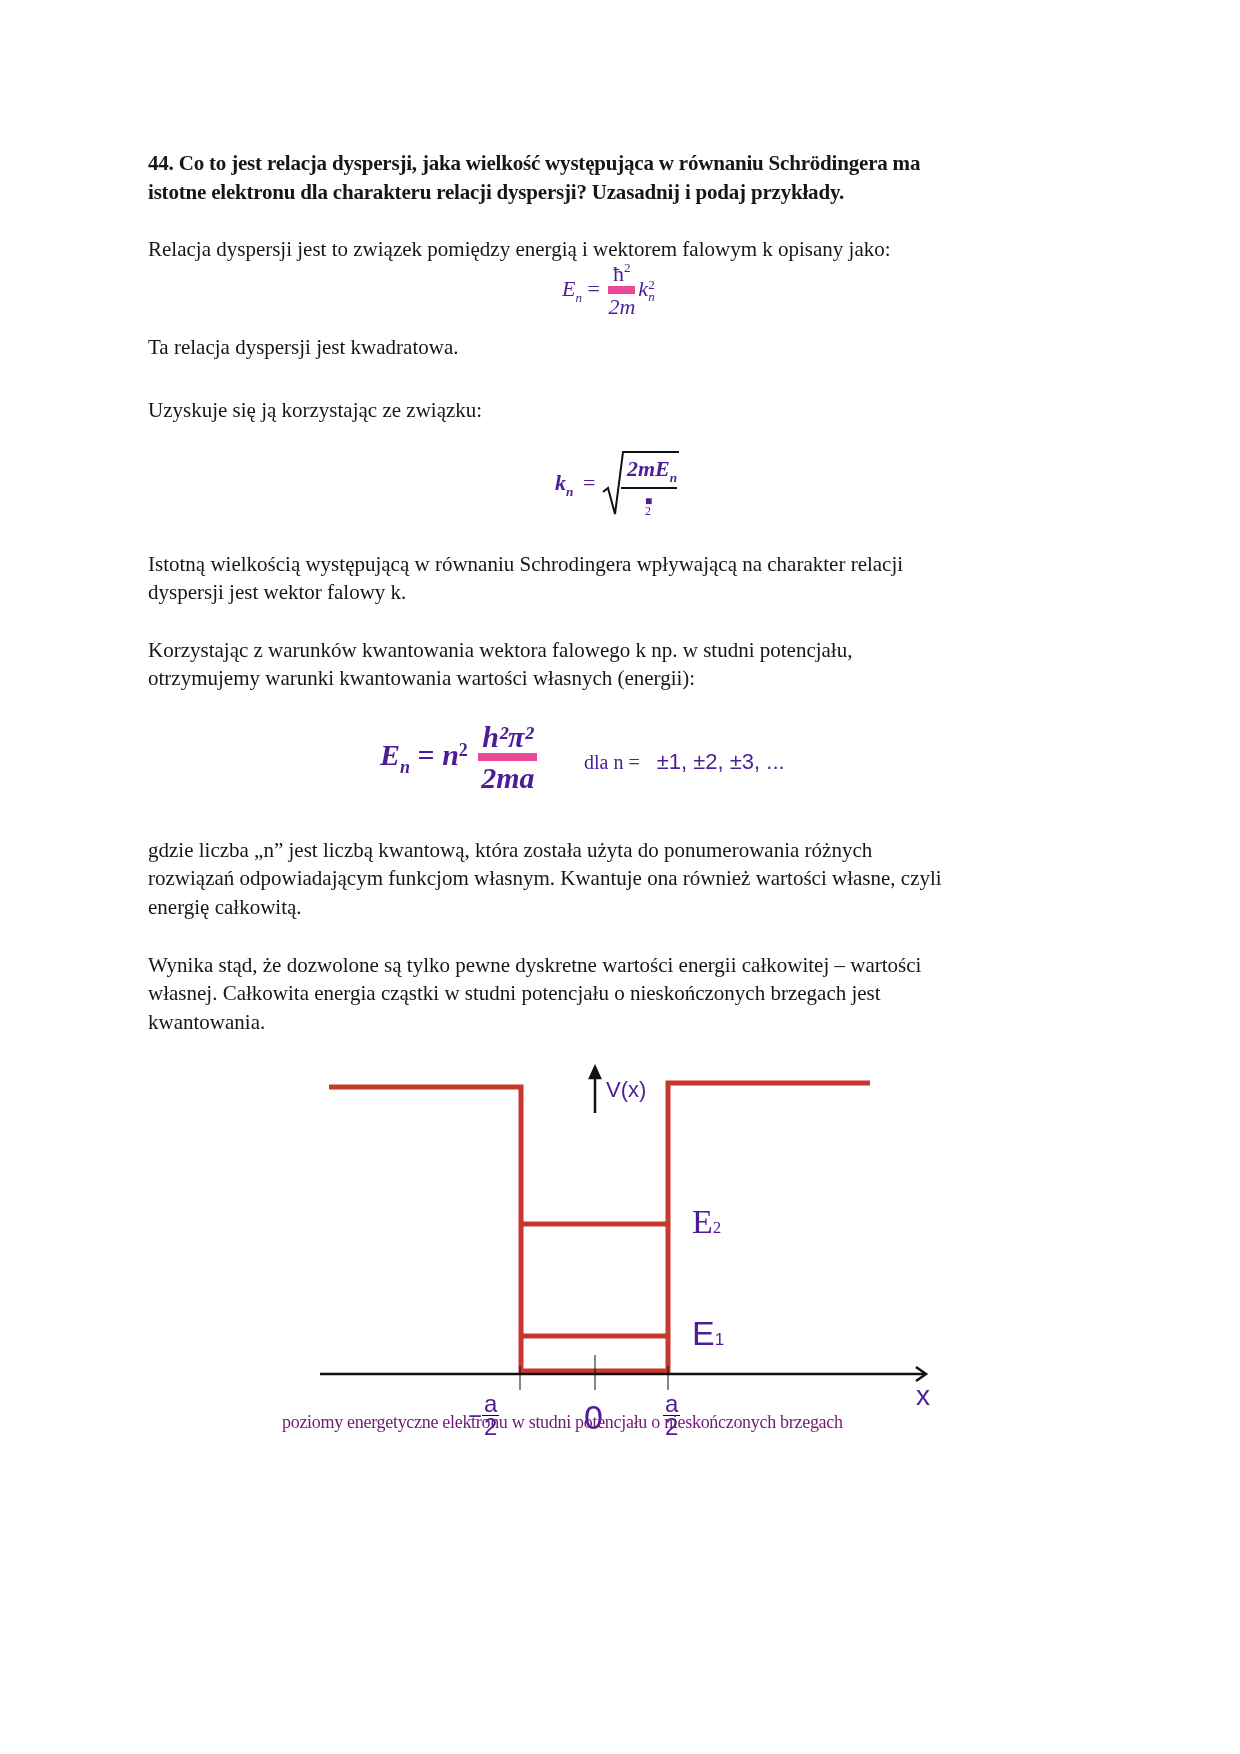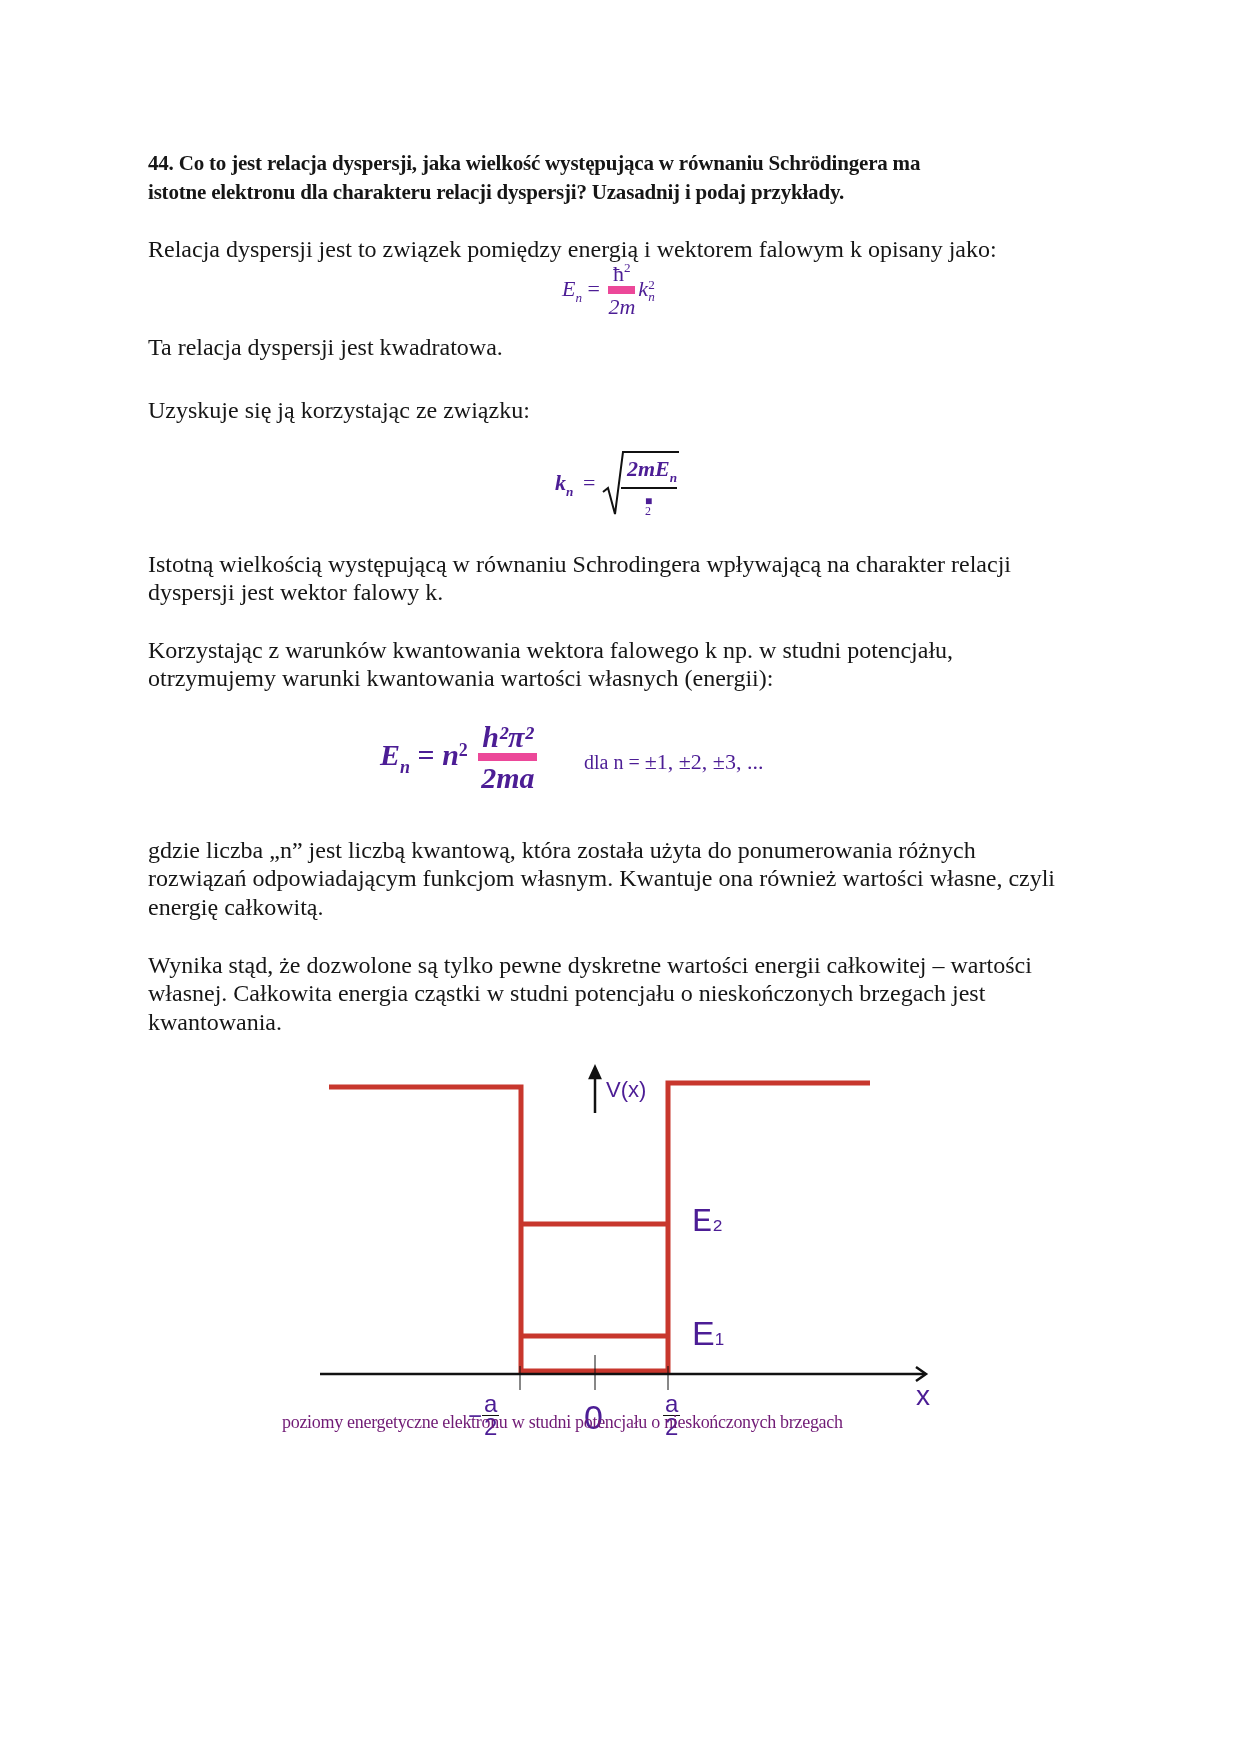--- a/index.html
+++ b/index.html
@@ -4,21 +4,21 @@
 <style>
   html, body { margin: 0; padding: 0; }
   body {
     width: 1240px; height: 1754px; background: #ffffff; position: relative;
     font-family: "DejaVu Serif", "Liberation Serif", serif; color: #111;
     overflow: hidden;
   }
   .line {
     position: absolute; left: 148px; white-space: nowrap;
     font-family: "Liberation Serif", "DejaVu Serif", serif;
-    font-size: 24px; line-height: 28px; color: #161616;
+    font-size: 21px; line-height: 28px; color: #161616;
   }
   .title { font-weight: bold; font-size: 21px; letter-spacing: -0.2px; }
   .math { position: absolute; font-family: "Liberation Serif", "DejaVu Serif", serif; color: #4c1d95; }
   .it { font-style: italic; }
   .sub { font-size: 60%; position: relative; top: 0.45em; }
   .sup { font-size: 60%; position: relative; top: -0.7em; }
   .frac { display: inline-block; vertical-align: middle; text-align: center; margin: 0 3px; }
   .frac .num { display: block; border-bottom: 8px solid #ec4899; padding: 0 4px; line-height: 1.1; }
   .frac .den { display: block; line-height: 1.15; }
   .caption {
@@ -67,21 +67,21 @@
   <span class="it">E</span><span class="sub it">n</span>
   <span>=</span>
   <span class="it">n</span><span class="sup" style="top:-0.5em;">2</span>
   <span class="frac" style="">
     <span class="num it">h²π²</span>
     <span class="den it">2ma</span>
   </span>
 </div>
 <div class="math" style="left:584px; top:749px; font-size:20px;">
   <span>dla n =</span>
-  <span style="font-family:Liberation Serif, serif; font-size:22px; margin-left:0;">±1,  ±2,  ±3, ...</span>
+  <span style="font-family:Liberation Sans, sans-serif; font-size:22px; margin-left:12px;">±1,  ±2,  ±3, ...</span>
 </div>
 
 <div class="line" style="top:836px;">gdzie liczba „n” jest liczbą kwantową, która została użyta do ponumerowania różnych</div>
 <div class="line" style="top:864px;">rozwiązań odpowiadającym funkcjom własnym. Kwantuje ona również wartości własne, czyli</div>
 <div class="line" style="top:893px;">energię całkowitą.</div>
 <div class="line" style="top:951px;">Wynika stąd, że dozwolone są tylko pewne dyskretne wartości energii całkowitej – wartości</div>
 <div class="line" style="top:979px;">własnej. Całkowita energia cząstki w studni potencjału o nieskończonych brzegach jest</div>
 <div class="line" style="top:1008px;">kwantowania.</div>
 
 <svg style="position:absolute; left:0; top:0;" width="1240" height="1754">
@@ -97,21 +97,21 @@
     <line x1="595" y1="1355" x2="595" y2="1390" stroke-width="1"></line>
     <line x1="668" y1="1366" x2="668" y2="1390" stroke-width="1"></line>
   </g>
   <g stroke="#111" stroke-width="2.5" fill="#111">
     <line x1="595" y1="1113" x2="595" y2="1072"></line>
     <polygon points="590,1078 595,1067 600,1078"></polygon>
   </g>
 </svg>
 
 <div class="math" style="left:606px; top:1077px; font-size:22px; font-family:'Liberation Sans','DejaVu Sans',sans-serif;">V(x)</div>
-<div class="math" style="left:692px; top:1203px; font-size:34px; font-family:Liberation Mono, monospace;">
+<div class="math" style="left:692px; top:1203px; font-size:34px; font-family:Liberation Serif, serif;">
   <span>E</span><span style="font-size:17px;">2</span>
 </div>
 <div class="math" style="left:692px; top:1314px; font-size:34px; font-family:'Liberation Sans','DejaVu Sans',sans-serif;">
   <span>E</span><span style="font-size:17px;">1</span>
 </div>
 <div class="math" style="left:916px; top:1380px; font-size:28px; font-family:'Liberation Sans','DejaVu Sans',sans-serif;">x</div>
 
 <div class="math" style="left:468px; top:1393px; font-size:24px; font-family:'Liberation Sans','DejaVu Sans',sans-serif;">
   <span style="vertical-align:middle;">−</span><span style="display:inline-block; vertical-align:middle; text-align:center; line-height:22px;"><span style="display:block; border-bottom:1px solid #111; padding:0 2px;">a</span><span style="display:block;">2</span></span>
 </div>

